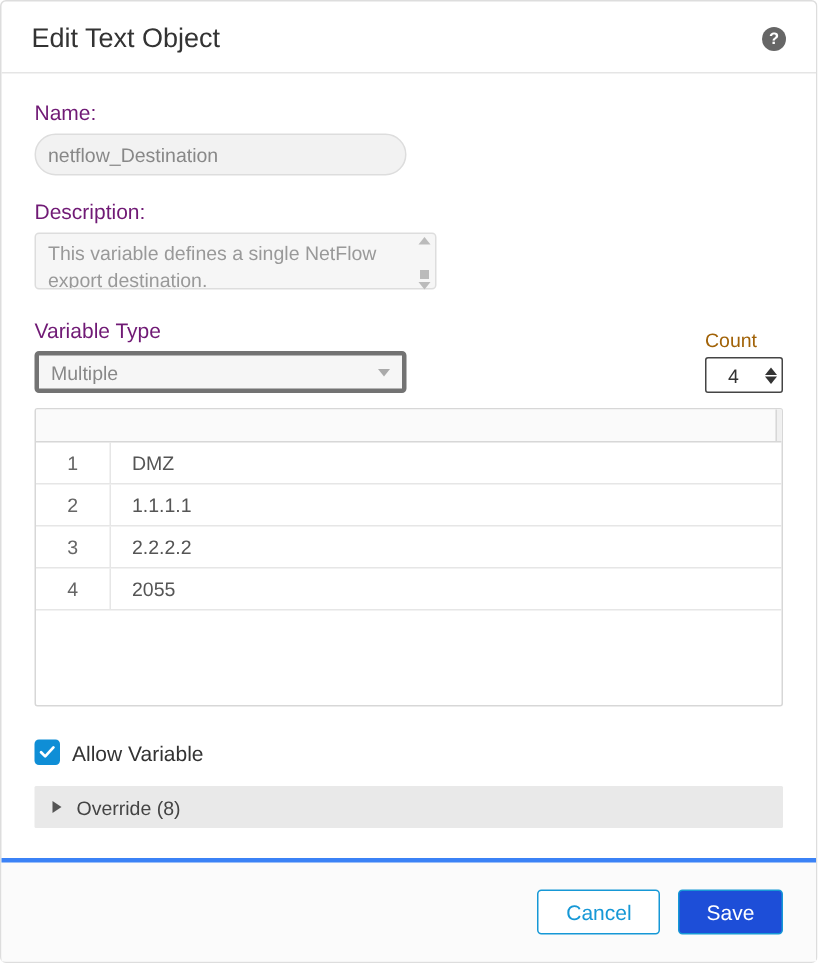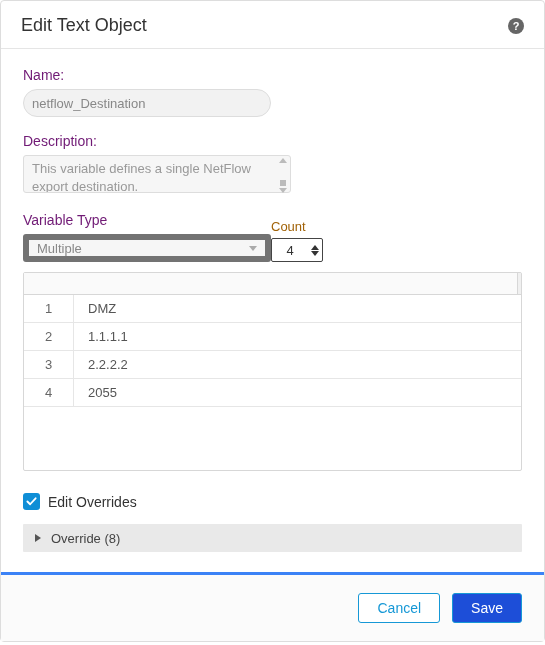--- a/index.html
+++ b/index.html
@@ -96,29 +96,30 @@
     width: 0; height: 0;
     border-left: 4px solid transparent;
     border-right: 4px solid transparent;
   }
   .ta-arrow.up { border-bottom: 5px solid #bbb; }
   .ta-arrow.down { border-top: 5px solid #bbb; }
   .ta-thumb { width: 6px; height: 6px; background: #bbb; margin-top: auto; margin-bottom: 2px;}
   .row-vt {
     display: flex;
     align-items: flex-end;
+    justify-content: space-between;
     margin-bottom: 10px;
   }
   .select-wrap { }
   .faux-select {
     width: 248px;
     height: 28px;
     padding: 0 8px;
     background: #f6f6f6;
-    border: 6px solid #737373;
+    border: 3px solid #737373;
     border-radius: 3px;
     color: #888;
     font-size: 13px;
     display: flex;
     align-items: center;
     justify-content: space-between;
     cursor: default;
   }
   .sel-caret {
     width: 0; height: 0;
@@ -339,21 +340,21 @@
           </div>
         </div>
     </div>
 
     <div class="overrides-row">
       <div class="chk">
         <svg viewBox="0 0 12 12">
             <path d="M1.5 6 L4.5 9 L10.5 2.5" stroke="#fff" stroke-width="2" fill="none" stroke-linecap="round" stroke-linejoin="round"></path>
           </svg>
       </div>
-      <span style="color:#333;font-size:14px;">Edit Overrides</span>
+      <span style="color:#333;font-size:14px;">Allow Variable</span>
     </div>
 
     <div class="accordion">
       <div class="acc-caret"></div>
       <div class="acc-label">Override (8)</div>
     </div>
 
   </div>
 
   <div class="dialog-footer">

